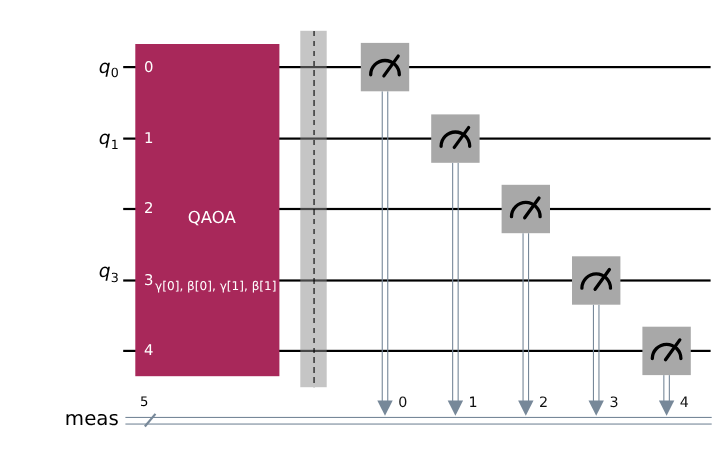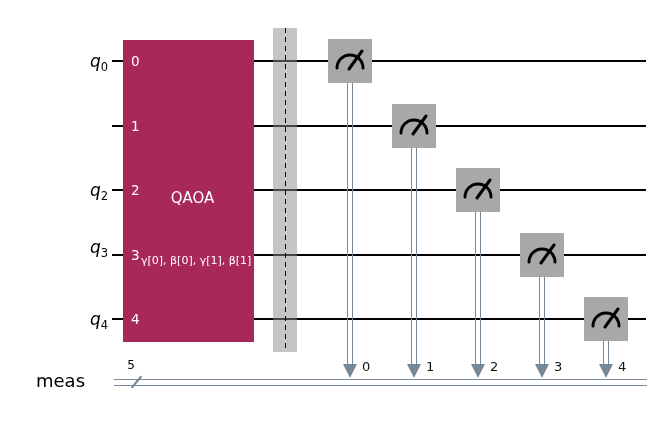--- a/index.html
+++ b/index.html
@@ -17,30 +17,29 @@
   .params{font-size:11px;line-height:12px;white-space:nowrap;}
   .bitlabel{font-size:13px;line-height:15px;}
 </style>
 </head>
 <body>
 
 <div id="stage">
     <div style="position: absolute; left: 112px; top: 60px; width: 534px; height: 2px; background: rgb(0, 0, 0);"></div>
     <div class="abs qlabel" style="position: absolute; left: 38px; top: 49px; width: 70px; height: 24px;"><span class="qreg">q</span><span class="qidx">0</span></div>
     <div style="position: absolute; left: 112px; top: 125px; width: 534px; height: 2px; background: rgb(0, 0, 0);"></div>
+    <div class="abs qlabel" style="position: absolute; left: 38px; top: 114px; width: 70px; height: 24px;"><span class="qreg">q</span><span class="qidx">1</span></div>
     <div style="position: absolute; left: 112px; top: 189px; width: 534px; height: 2px; background: rgb(0, 0, 0);"></div>
-    <div class="abs qlabel" style="position: absolute; left: 38px; top: 178px; width: 70px; height: 24px;"><span class="qreg">q</span><span class="qidx">2</span></div>
     <div style="position: absolute; left: 112px; top: 254px; width: 534px; height: 2px; background: rgb(0, 0, 0);"></div>
     <div class="abs qlabel" style="position: absolute; left: 38px; top: 235px; width: 70px; height: 24px;"><span class="qreg">q</span><span class="qidx">3</span></div>
     <div style="position: absolute; left: 112px; top: 318px; width: 534px; height: 2px; background: rgb(0, 0, 0);"></div>
-    <div class="abs qlabel" style="position: absolute; left: 38px; top: 307px; width: 70px; height: 24px;"><span class="qreg">q</span><span class="qidx">4</span></div>
     <div style="position: absolute; left: 114px; top: 379px; width: 533px; height: 6.5px; border-top: 1.8px solid rgb(119, 136, 153); border-bottom: 1.8px solid rgb(119, 136, 153);"></div>
     <div style="position: absolute; left: 129px; top: 381px; width: 15px; height: 2px; background: rgb(119, 136, 153); transform: rotate(-50deg);"></div>
     <div style="position: absolute; left: 120px; top: 358px; width: 22px; text-align: center; font-size: 12px; color: rgb(0, 0, 0);">5</div>
-    <div style="position: absolute; left: 36px; top: 370px; width: 72px; text-align: left; font-size: 18px; color: rgb(0, 0, 0);">meas</div>
+    <div style="position: absolute; left: 36px; top: 370px; width: 72px; text-align: right; font-size: 18px; color: rgb(0, 0, 0);">meas</div>
     <div style="position: absolute; left: 273px; top: 28px; width: 24px; height: 324px; background: rgba(140, 140, 140, 0.5);"></div>
     <div style="position: absolute; left: 284.6px; top: 28px; width: 1.6px; height: 324px; background: repeating-linear-gradient(rgb(0, 0, 0) 0px, rgb(0, 0, 0) 5px, transparent 5px, transparent 9px);"></div>
     <div style="position: absolute; left: 123px; top: 40px; width: 131px; height: 302px; background: rgb(168, 40, 90); color: rgb(255, 255, 255);">
       <div class="abs port" style="position: absolute; left: 8px; top: 12px; color: rgb(255, 255, 255);">0</div>
       <div class="abs port" style="position: absolute; left: 8px; top: 77px; color: rgb(255, 255, 255);">1</div>
       <div class="abs port" style="position: absolute; left: 8px; top: 141px; color: rgb(255, 255, 255);">2</div>
       <div class="abs port" style="position: absolute; left: 8px; top: 206px; color: rgb(255, 255, 255);">3</div>
       <div class="abs params" style="position: absolute; left: 18px; top: 215px; color: rgb(255, 255, 255);">γ[0], β[0], γ[1], β[1]</div>
       <div class="abs port" style="position: absolute; left: 8px; top: 270px; color: rgb(255, 255, 255);">4</div>
       <div style="position: absolute; left: 8px; top: 149px; width: 123px; text-align: center; font-size: 15px; color: rgb(255, 255, 255);">QAOA</div>

